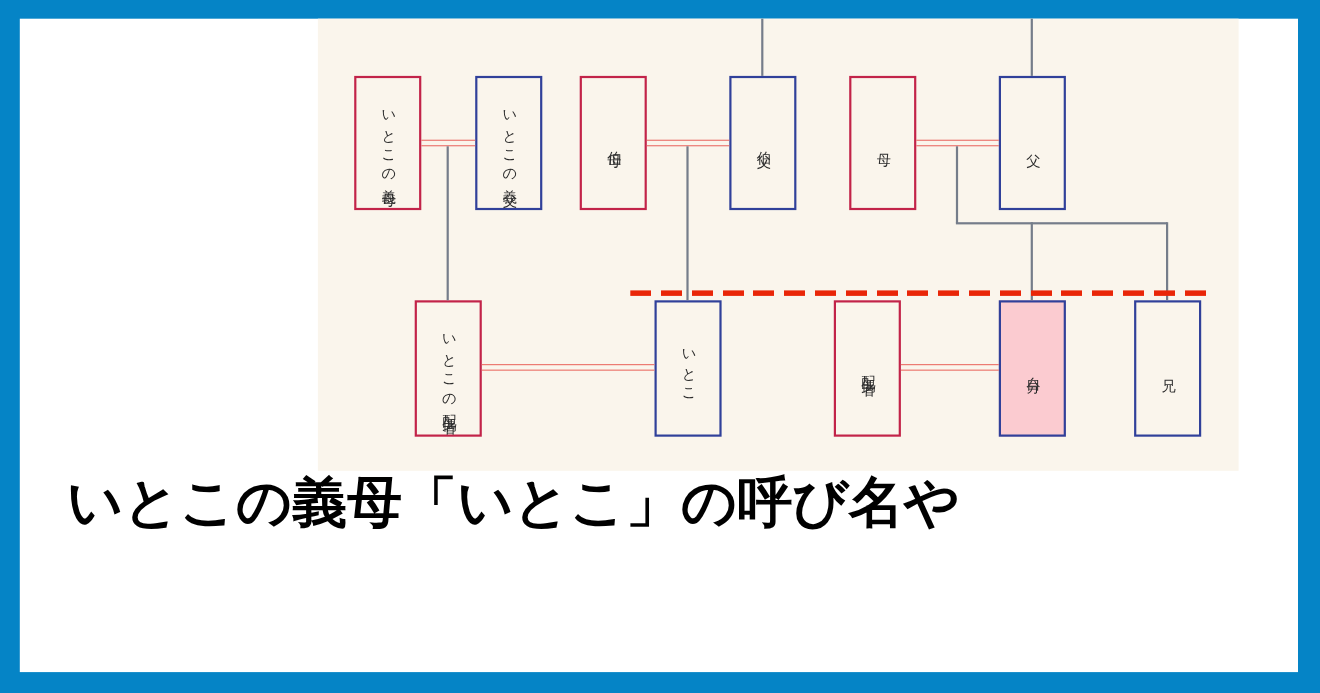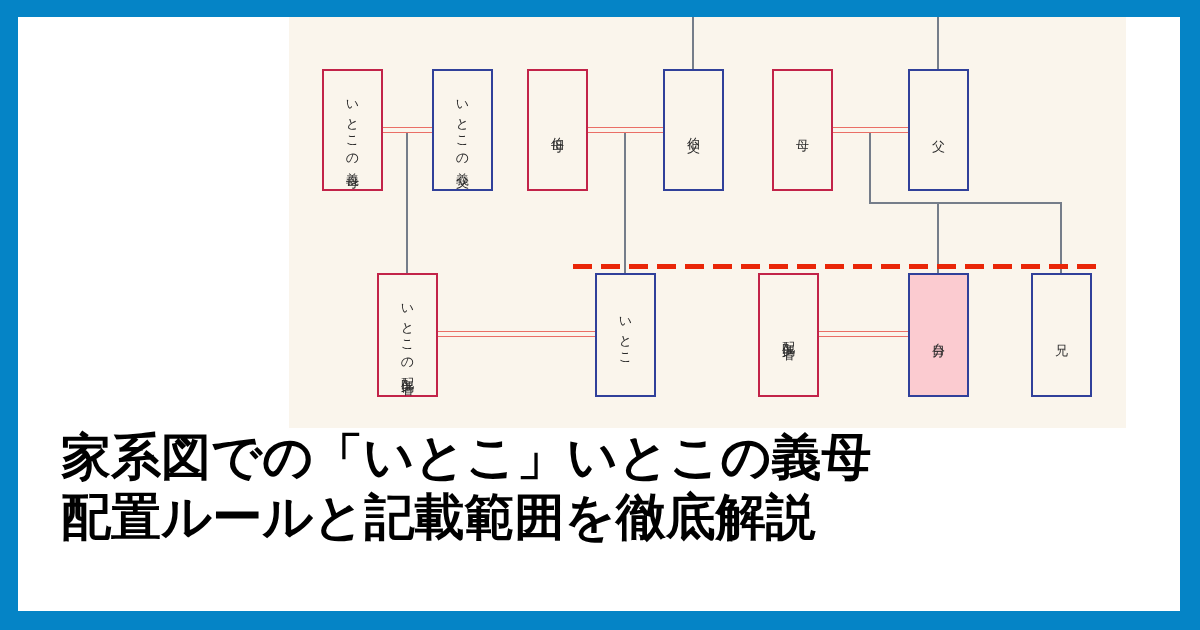--- a/index.html
+++ b/index.html
@@ -107,17 +107,16 @@
         <div class="conn" style="left: 648px; top: 0px; width: 1.5px; height: 52px;"></div>
         <div class="conn" style="left: 117px; top: 116px; width: 1.5px; height: 140px;"></div>
         <div class="conn" style="left: 335px; top: 116px; width: 1.5px; height: 140px;"></div>
         <div class="conn" style="left: 580px; top: 116px; width: 1.5px; height: 70px;"></div>
         <div class="conn" style="left: 580px; top: 185px; width: 192px; height: 1.5px;"></div>
         <div class="conn" style="left: 648px; top: 185px; width: 1.5px; height: 71px;"></div>
         <div class="conn" style="left: 771px; top: 185px; width: 1.5px; height: 71px;"></div>
         <div class="boundary" style="left: 284px; top: 247px; width: 524px; height: 5px; background: repeating-linear-gradient(90deg, var(--boundary-red) 0 19px, transparent 19px 28px);"></div>
       </div>
     <div class="title">
-      <div>家系図での「いとこ」いとこの義母</div>
-      <div>配置ルールと記載範囲を徹底解説</div>
+      <div>いとこの義母「いとこ」の呼び名や</div>
     </div>
   </div>
 </div>
 
 </body></html>

